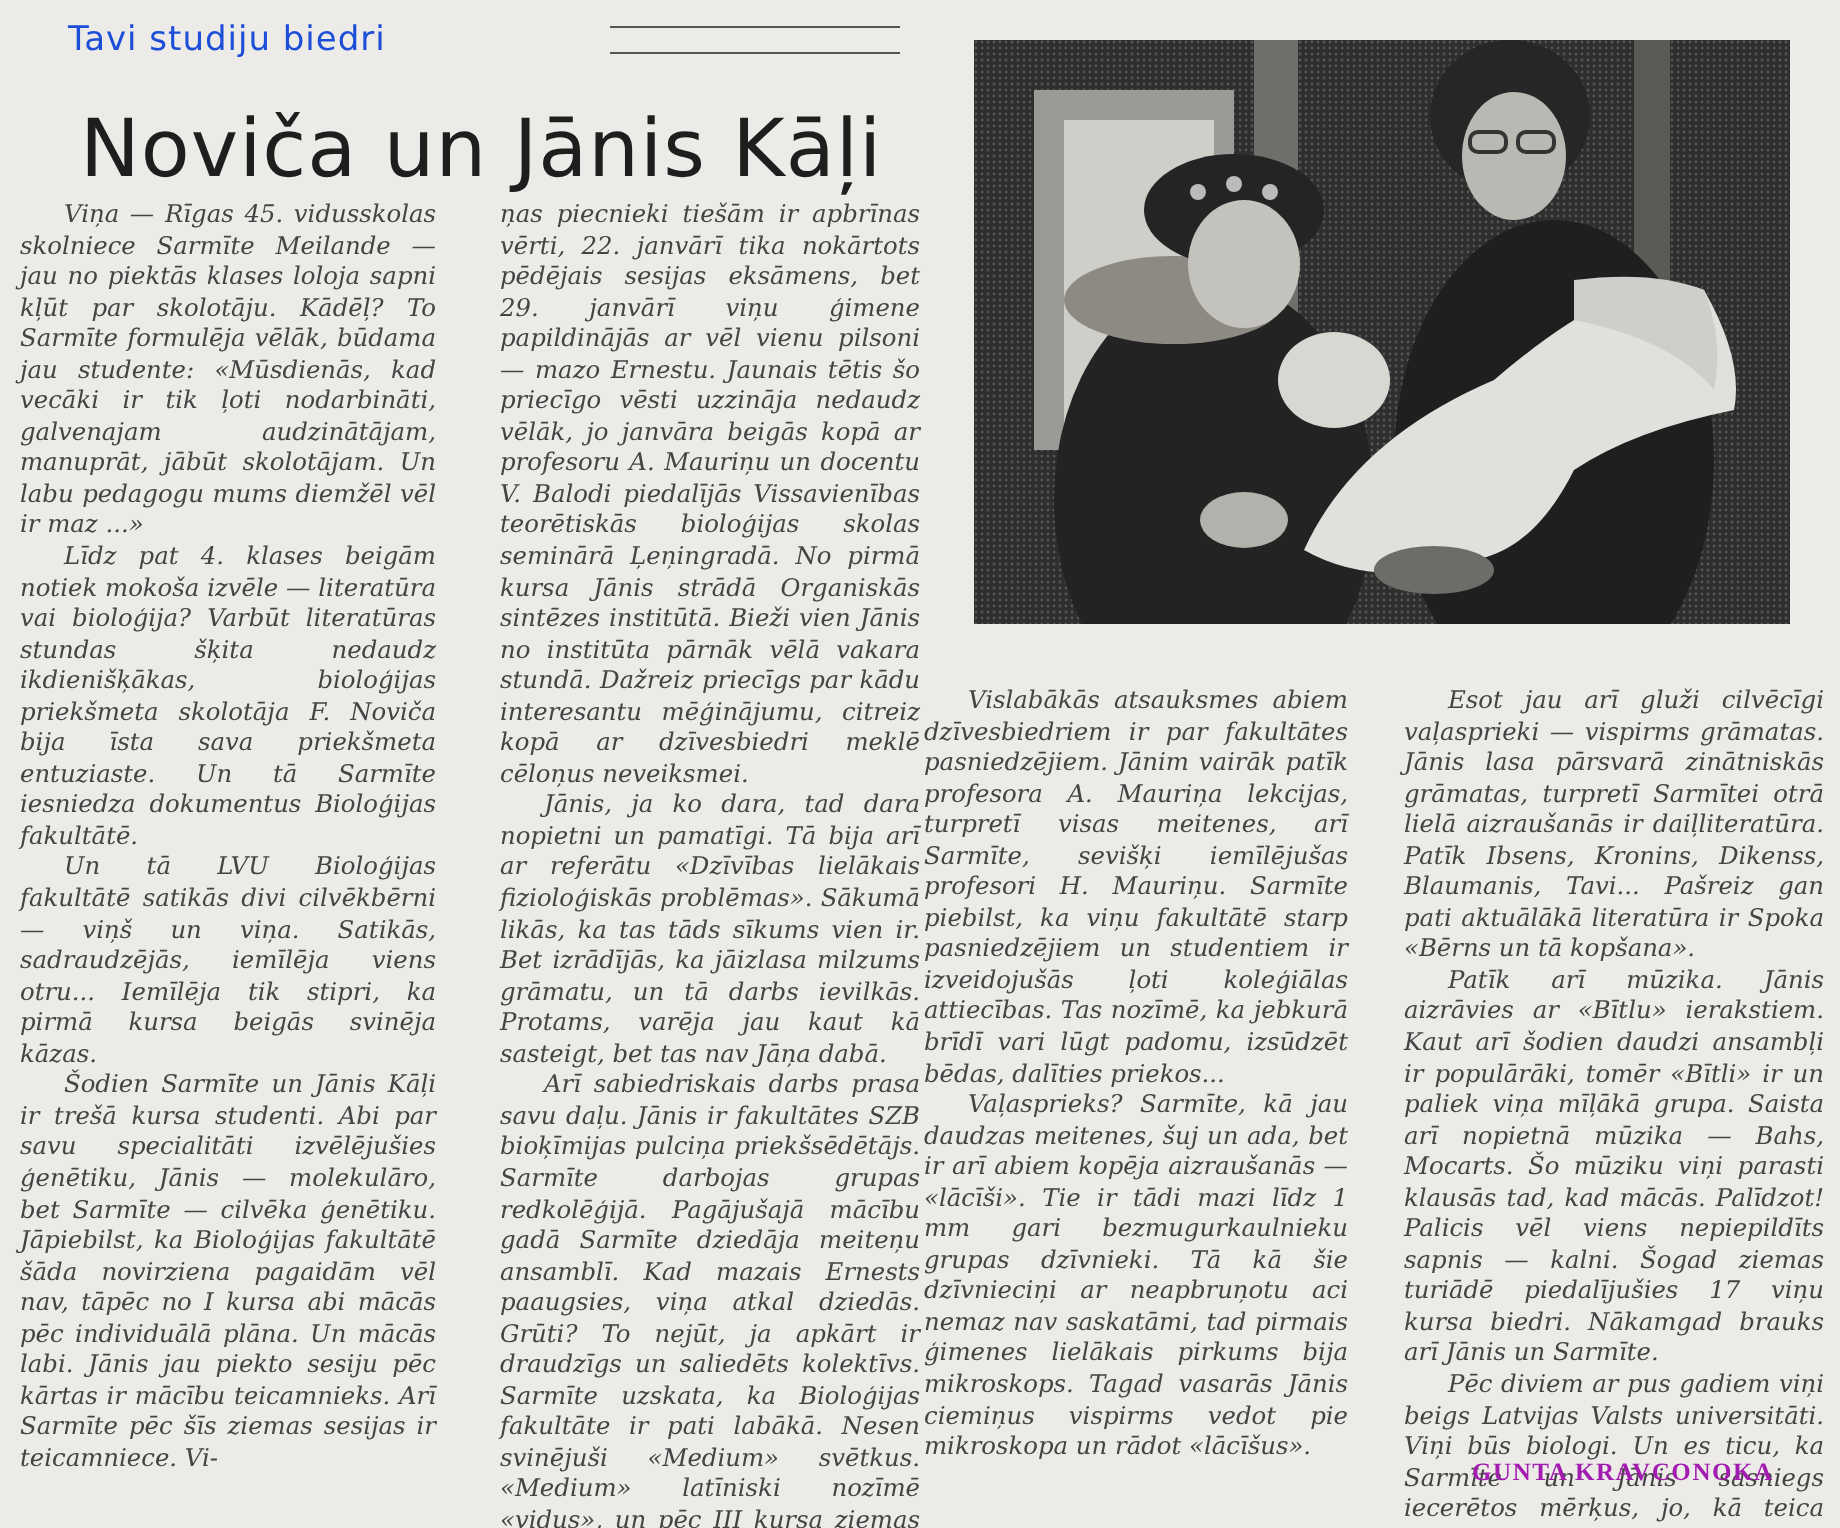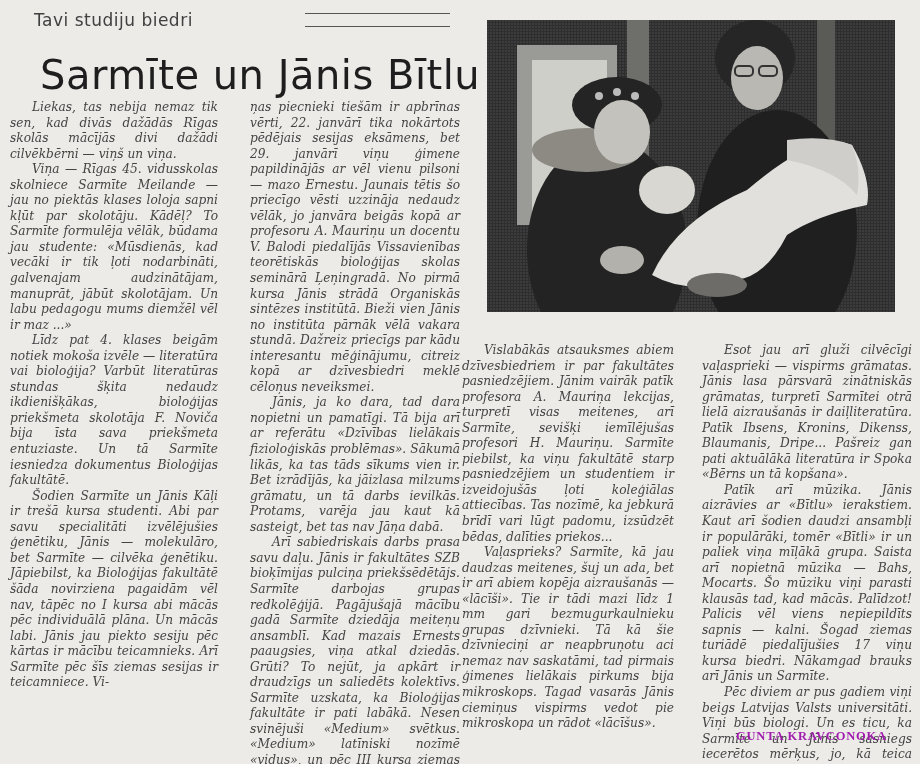--- a/index.html
+++ b/index.html
@@ -5,21 +5,21 @@
   html, body { margin:0; padding:0; }
   body {
     width:920px; height:764px; overflow:hidden;
     background:#ecebe8;
     font-family:"DejaVu Serif", "Liberation Serif", serif;
     color:#3a3a3a;
     position:relative;
   }
   .rubric {
     position:absolute; left:34px; top:10px;
-    font-family:"DejaVu Sans", sans-serif; font-size:17px; color:#404040;
+    font-family:"DejaVu Sans", sans-serif; font-size:17px; color:#1d4ed8;
     letter-spacing:0.5px;
   }
   .rubric-lines {
     position:absolute; left:305px; top:13px; width:145px; height:12px;
     border-top:1.5px solid #555; border-bottom:1.5px solid #555;
   }
   .title {
     position:absolute; left:40px; top:52px;
     font-family:"DejaVu Sans", sans-serif; font-size:40px; color:#1e1e1e;
     letter-spacing:0.5px; white-space:nowrap;
@@ -44,21 +44,21 @@
     position:absolute; left:487px; top:20px; width:408px; height:292px;
     background:#3a3a3a; overflow:hidden;
   }
   .photo svg { display:block; }
 </style>
 </head>
 <body>
 
 <div class="rubric">Tavi studiju biedri</div>
 <div class="rubric-lines"></div>
-<h1 class="title" style="margin:0;font-weight:normal;">Sarmīte un Jānis Bītlu</h1>
+<h1 class="title" style="margin:0;font-weight:normal;">Noviča un Jānis Kāļi</h1>
 
 <div class="photo">
   <svg width="408" height="292" viewBox="0 0 408 292">
     <defs>
       <pattern id="grain" width="3" height="3" patternUnits="userSpaceOnUse">
         <rect width="3" height="3" fill="#2e2e2e"></rect>
         <circle cx="1" cy="1" r="0.7" fill="#555"></circle>
       </pattern>
     </defs>
     <rect width="408" height="292" fill="url(#grain)"></rect>
@@ -89,36 +89,36 @@
 
     <path d="M165 255 Q190 200 260 170 Q330 110 365 125 Q385 160 380 185 Q330 195 300 215 Q280 255 250 260 Q200 275 165 255 Z" fill="#e1e0dc"></path>
     <path d="M300 120 Q340 115 365 125 Q375 150 370 175 Q350 150 300 140 Z" fill="#cfceca"></path>
 
     <ellipse cx="135" cy="240" rx="22" ry="14" fill="#b3b1ac"></ellipse>
     <ellipse cx="230" cy="265" rx="30" ry="12" fill="#6e6c68"></ellipse>
   </svg>
 </div>
 
 <div class="col col1">
-  <p>Liekas, tas nebija nemaz tik sen, kad divās dažādās Rīgas skolās mācījās divi dažādi cilvēkbērni — viņš un viņa.</p>
   <p>Viņa — Rīgas 45. vidusskolas skolniece Sarmīte Meilande — jau no piektās klases loloja sapni kļūt par skolotāju. Kādēļ? To Sarmīte formulēja vēlāk, būdama jau studente: «Mūsdienās, kad vecāki ir tik ļoti nodarbināti, galvenajam audzinātājam, manuprāt, jābūt skolotājam. Un labu pedagogu mums diemžēl vēl ir maz ...»</p>
   <p>Līdz pat 4. klases beigām notiek mokoša izvēle — literatūra vai bioloģija? Varbūt literatūras stundas šķita nedaudz ikdienišķākas, bioloģijas priekšmeta skolotāja F. Noviča bija īsta sava priekšmeta entuziaste. Un tā Sarmīte iesniedza dokumentus Bioloģijas fakultātē.</p>
+  <p>Un tā LVU Bioloģijas fakultātē satikās divi cilvēkbērni — viņš un viņa. Satikās, sadraudzējās, iemīlēja viens otru... Iemīlēja tik stipri, ka pirmā kursa beigās svinēja kāzas.</p>
   <p>Šodien Sarmīte un Jānis Kāļi ir trešā kursa studenti. Abi par savu specialitāti izvēlējušies ģenētiku, Jānis — molekulāro, bet Sarmīte — cilvēka ģenētiku. Jāpiebilst, ka Bioloģijas fakultātē šāda novirziena pagaidām vēl nav, tāpēc no I kursa abi mācās pēc individuālā plāna. Un mācās labi. Jānis jau piekto sesiju pēc kārtas ir mācību teicamnieks. Arī Sarmīte pēc šīs ziemas sesijas ir teicamniece. Vi-</p>
 </div>
 
 <div class="col col2">
   <p style="text-indent:0">ņas piecnieki tiešām ir apbrīnas vērti, 22. janvārī tika nokārtots pēdējais sesijas eksāmens, bet 29. janvārī viņu ģimene papildinājās ar vēl vienu pilsoni — mazo Ernestu. Jaunais tētis šo priecīgo vēsti uzzināja nedaudz vēlāk, jo janvāra beigās kopā ar profesoru A. Mauriņu un docentu V. Balodi piedalījās Vissavienības teorētiskās bioloģijas skolas seminārā Ļeņingradā. No pirmā kursa Jānis strādā Organiskās sintēzes institūtā. Bieži vien Jānis no institūta pārnāk vēlā vakara stundā. Dažreiz priecīgs par kādu interesantu mēģinājumu, citreiz kopā ar dzīvesbiedri meklē cēloņus neveiksmei.</p>
   <p>Jānis, ja ko dara, tad dara nopietni un pamatīgi. Tā bija arī ar referātu «Dzīvības lielākais fizioloģiskās problēmas». Sākumā likās, ka tas tāds sīkums vien ir. Bet izrādījās, ka jāizlasa milzums grāmatu, un tā darbs ievilkās. Protams, varēja jau kaut kā sasteigt, bet tas nav Jāņa dabā.</p>
   <p>Arī sabiedriskais darbs prasa savu daļu. Jānis ir fakultātes SZB bioķīmijas pulciņa priekšsēdētājs. Sarmīte darbojas grupas redkolēģijā. Pagājušajā mācību gadā Sarmīte dziedāja meiteņu ansamblī. Kad mazais Ernests paaugsies, viņa atkal dziedās. Grūti? To nejūt, ja apkārt ir draudzīgs un saliedēts kolektīvs. Sarmīte uzskata, ka Bioloģijas fakultāte ir pati labākā. Nesen svinējuši «Medium» svētkus. «Medium» latīniski nozīmē «vidus», un pēc III kursa ziemas sesijas viņi arī atrodas savu studentu gadu pusē. Svētkos rādīti visi sakrātie materiāli, fotogrāfijas un filmas. Saistošas bijušas pirmās prakses Rencēnos un Ļaudonā. Sarmīte smaidot atceras, ka Ļaudonā visas vardes esot izķērušī... Pajautāju, vai tad viņai no</p>
 </div>
 
 <div class="col col3">
   <p>Vislabākās atsauksmes abiem dzīvesbiedriem ir par fakultātes pasniedzējiem. Jānim vairāk patīk profesora A. Mauriņa lekcijas, turpretī visas meitenes, arī Sarmīte, sevišķi iemīlējušas profesori H. Mauriņu. Sarmīte piebilst, ka viņu fakultātē starp pasniedzējiem un studentiem ir izveidojušās ļoti koleģiālas attiecības. Tas nozīmē, ka jebkurā brīdī vari lūgt padomu, izsūdzēt bēdas, dalīties priekos...</p>
   <p>Vaļasprieks? Sarmīte, kā jau daudzas meitenes, šuj un ada, bet ir arī abiem kopēja aizraušanās — «lācīši». Tie ir tādi mazi līdz 1 mm gari bezmugurkaulnieku grupas dzīvnieki. Tā kā šie dzīvnieciņi ar neapbruņotu aci nemaz nav saskatāmi, tad pirmais ģimenes lielākais pirkums bija mikroskops. Tagad vasarās Jānis ciemiņus vispirms vedot pie mikroskopa un rādot «lācīšus».</p>
 </div>
 
 <div class="col col4">
-  <p>Esot jau arī gluži cilvēcīgi vaļasprieki — vispirms grāmatas. Jānis lasa pārsvarā zinātniskās grāmatas, turpretī Sarmītei otrā lielā aizraušanās ir daiļliteratūra. Patīk Ibsens, Kronins, Dikenss, Blaumanis, Dripe... Pašreiz gan pati aktuālākā literatūra ir Spoka «Bērns un tā kopšana».</p>
+  <p>Esot jau arī gluži cilvēcīgi vaļasprieki — vispirms grāmatas. Jānis lasa pārsvarā zinātniskās grāmatas, turpretī Sarmītei otrā lielā aizraušanās ir daiļliteratūra. Patīk Ibsens, Kronins, Dikenss, Blaumanis, Tavi... Pašreiz gan pati aktuālākā literatūra ir Spoka «Bērns un tā kopšana».</p>
   <p>Patīk arī mūzika. Jānis aizrāvies ar «Bītlu» ierakstiem. Kaut arī šodien daudzi ansambļi ir populārāki, tomēr «Bītli» ir un paliek viņa mīļākā grupa. Saista arī nopietnā mūzika — Bahs, Mocarts. Šo mūziku viņi parasti klausās tad, kad mācās. Palīdzot! Palicis vēl viens nepiepildīts sapnis — kalni. Šogad ziemas turiādē piedalījušies 17 viņu kursa biedri. Nākamgad brauks arī Jānis un Sarmīte.</p>
   <p>Pēc diviem ar pus gadiem viņi beigs Latvijas Valsts universitāti. Viņi būs biologi. Un es ticu, ka Sarmīte un Jānis sasniegs iecerētos mērķus, jo, kā teica Bioloģijas fakultātes dekāns V. Egle, tie ir cilvēki, kuri jau no pirmā kursa zināja un zina, ko viņi vēlas.</p>
 </div>
 
 <div class="byline">GUNTA KRAVCONOKA</div>
 
 </body></html>

